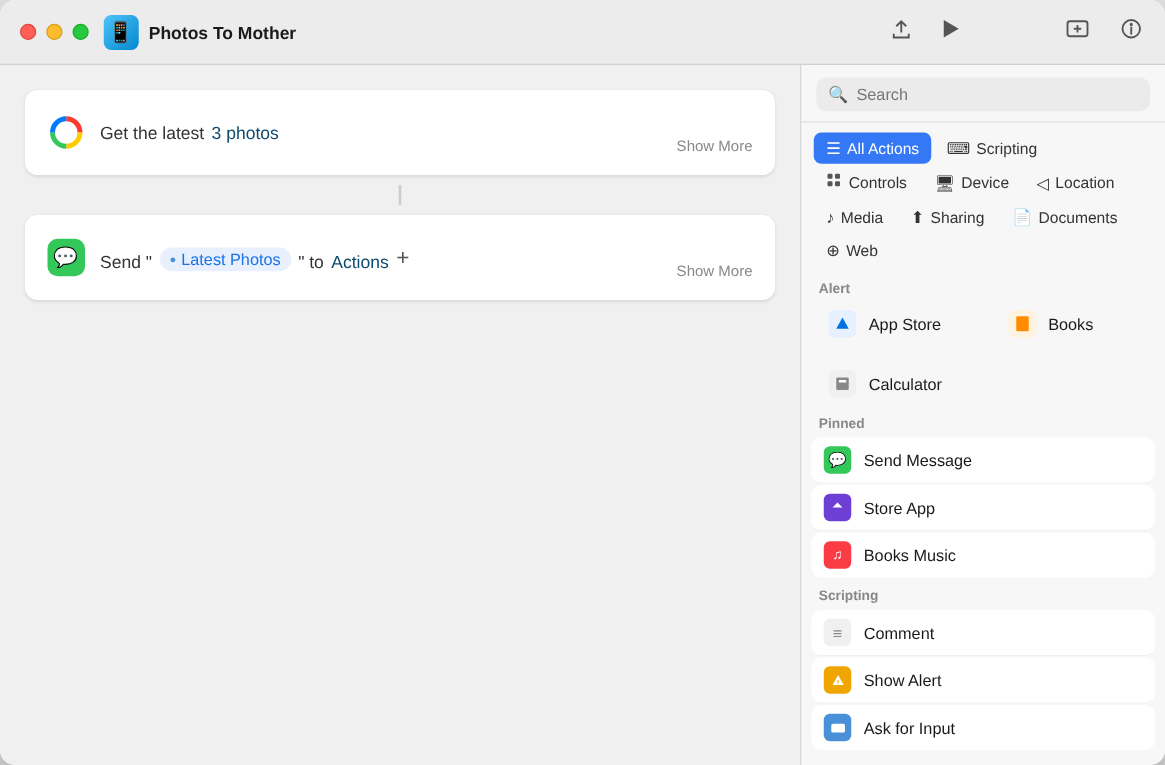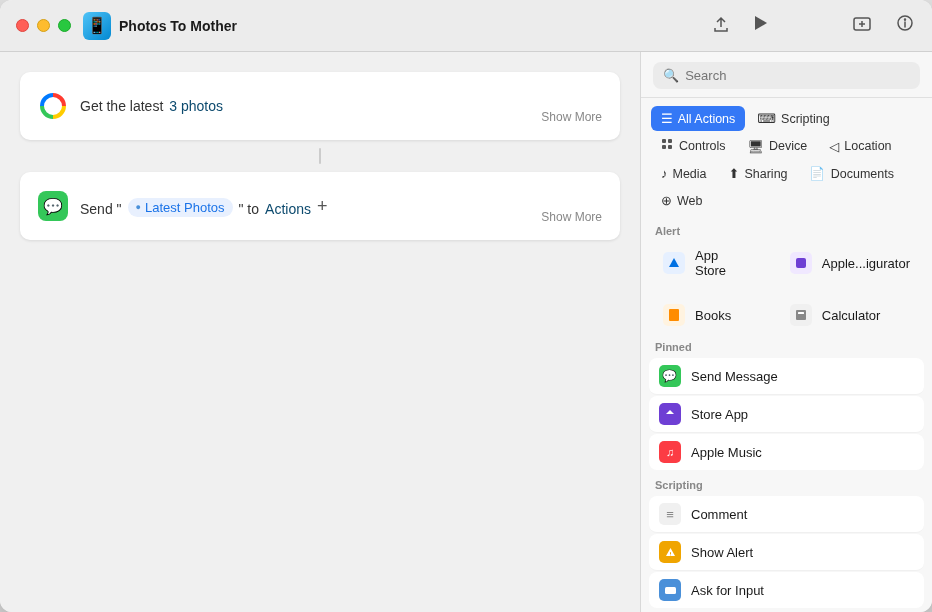--- a/index.html
+++ b/index.html
@@ -443,28 +443,20 @@
         <div style="display:grid; grid-template-columns:1fr 1fr; padding: 0 8px; gap:12px;">
           <div class="action-item">
             <div class="action-item-icon" style="background:#e6f0ff;">
               <svg width="14" height="14" viewBox="0 0 14 14" fill="#0071e3">
                 <path d="M2 11L7 2l5 9H2z"></path>
               </svg>
             </div>
             <span>App Store</span>
           </div>
           <div class="action-item">
-            <div class="action-item-icon" style="background:#f0e8ff;">
-              <svg width="14" height="14" viewBox="0 0 14 14" fill="#6e3fd4">
-                <rect x="2" y="2" width="10" height="10" rx="2"></rect>
-              </svg>
-            </div>
-            <span>Apple...igurator</span>
-          </div>
-          <div class="action-item">
             <div class="action-item-icon" style="background:#fff3e0;">
               <svg width="14" height="14" viewBox="0 0 14 14" fill="#ff8c00">
                 <rect x="2" y="1" width="10" height="12" rx="1"></rect>
               </svg>
             </div>
             <span>Books</span>
           </div>
           <div class="action-item">
             <div class="action-item-icon" style="background:#f0f0f0;">
               <svg width="14" height="14" viewBox="0 0 14 14" fill="#888">
@@ -489,21 +481,21 @@
               <svg width="14" height="14" viewBox="0 0 14 14" fill="white">
                 <path d="M3 7L7 3l4 4M7 3v8"></path>
               </svg>
             </div>
             <span>Store App</span>
           </div>
           <div class="action-item">
             <div class="action-item-icon" style="background:#fc3c44;">
               <span style="color:white; font-size:11px;">♫</span>
             </div>
-            <span>Apple Music</span>
+            <span>Books Music</span>
           </div>
         </div>
 
         <div class="section-label">Scripting</div>
         <div class="scripting-list">
           <div class="action-item">
             <div class="action-item-icon" style="background:#f0f0f0;">
               <span style="color:#888; font-size:13px;">≡</span>
             </div>
             <span>Comment</span>

